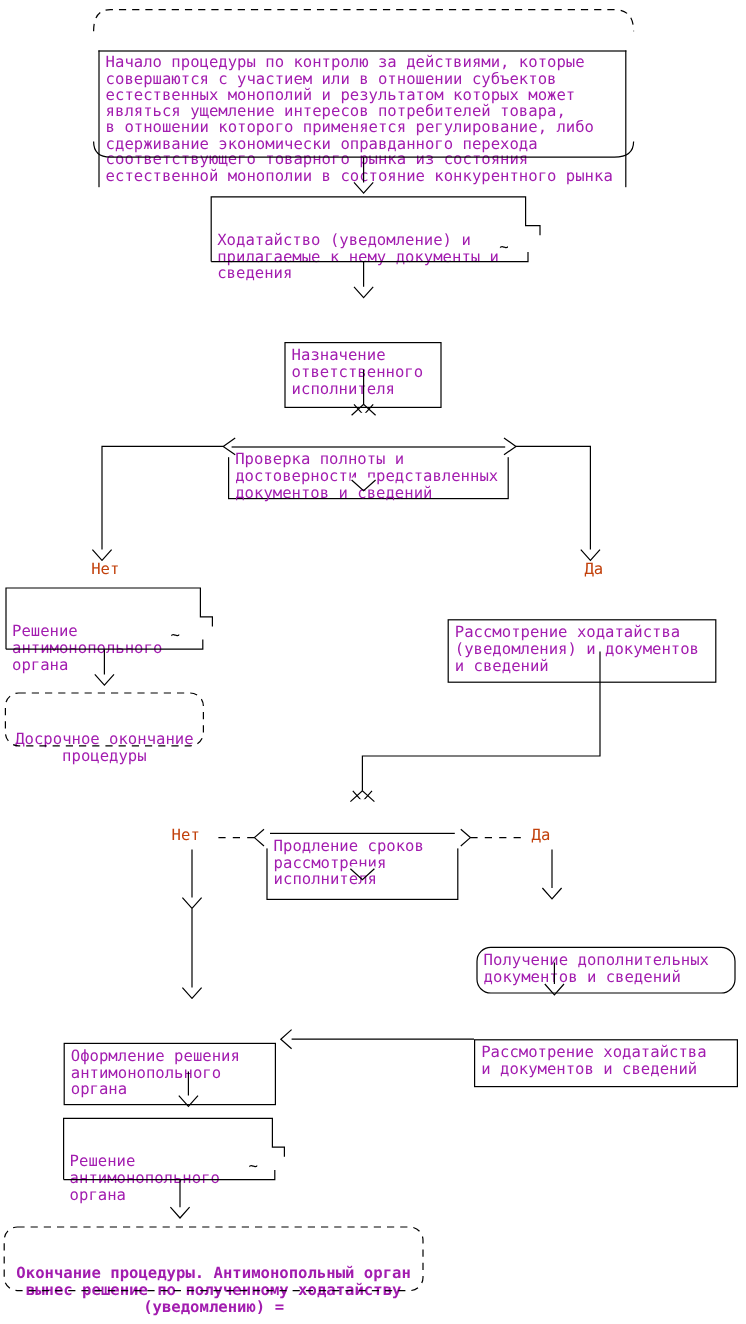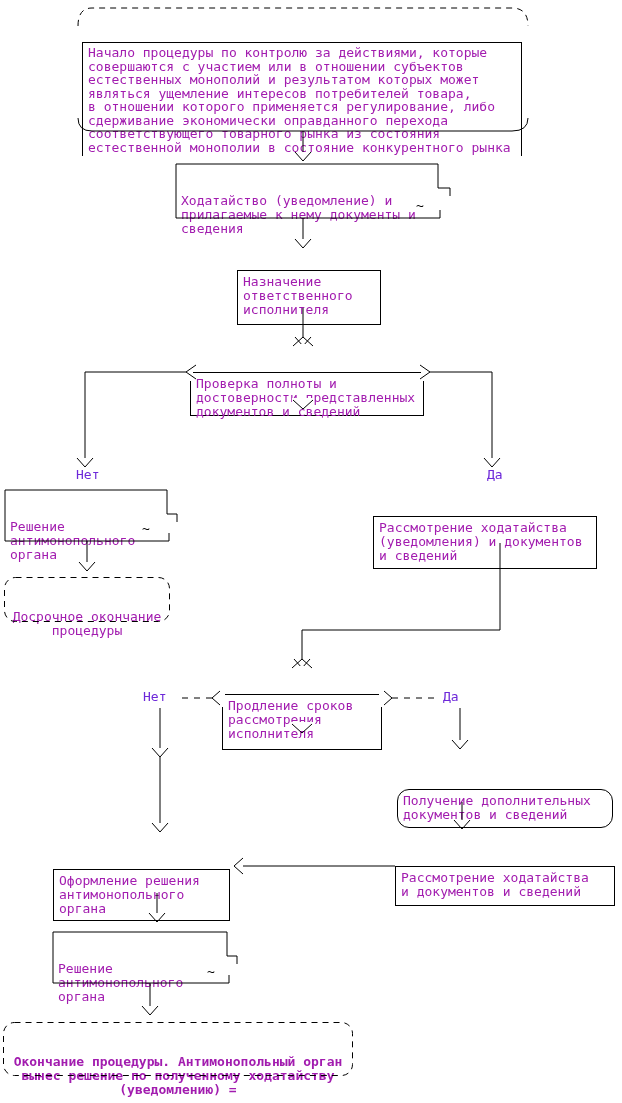--- a/index.html
+++ b/index.html
@@ -20,21 +20,21 @@
     padding:4px 5px;
     z-index:1;
     margin-top:26px;
   }
   .box{border:1px solid #000;background:#fff;}
   .start-rect{border:1px solid #000;border-bottom:none;line-height:13.5px;padding:3px 5px;}
   .term{padding:7px 6px;text-align:center;}
   .lbl{
     position:absolute;
     font:13px/13px "DejaVu Sans Mono",monospace;
-    color:#6d28d9;white-space:pre;z-index:1;
+    color:#c2410c;white-space:pre;z-index:1;
   }
   svg.overlay{
     position:absolute;left:0;top:0;width:622px;height:1103px;
     z-index:5;pointer-events:none;
   }
   svg .ink{stroke:#000;fill:none;stroke-width:1;}
   svg text{fill:#000;stroke:none;font:13px "DejaVu Sans Mono",monospace;}
 </style>
 </head>
 <body>
@@ -47,21 +47,21 @@
 являться ущемление интересов потребителей товара,
 в отношении которого применяется регулирование, либо
 сдерживание экономически оправданного перехода
 соответствующего товарного рынка из состояния
 естественной монополии в состояние конкурентного рынка</div>
 
   <div class="txt" style="left:176px;top:164px;width:262px;height:54px;">Ходатайство (уведомление) и
 прилагаемые к нему документы и
 сведения</div>
 
-  <div class="txt box" style="left:237px;top:244px;width:144px;height:55px;">Назначение
+  <div class="txt box" style="left:237px;top:259px;width:131px;height:55px;">Назначение
 ответственного
 исполнителя</div>
 
   <div class="txt box" style="left:190px;top:346px;width:234px;height:44px;">Проверка полноты и
 достоверности представленных
 документов и сведений</div>
 
   <div class="lbl" style="left:76px;top:468px;">Нет</div>
 
   <div class="lbl" style="left:487px;top:468px;">Да</div>

